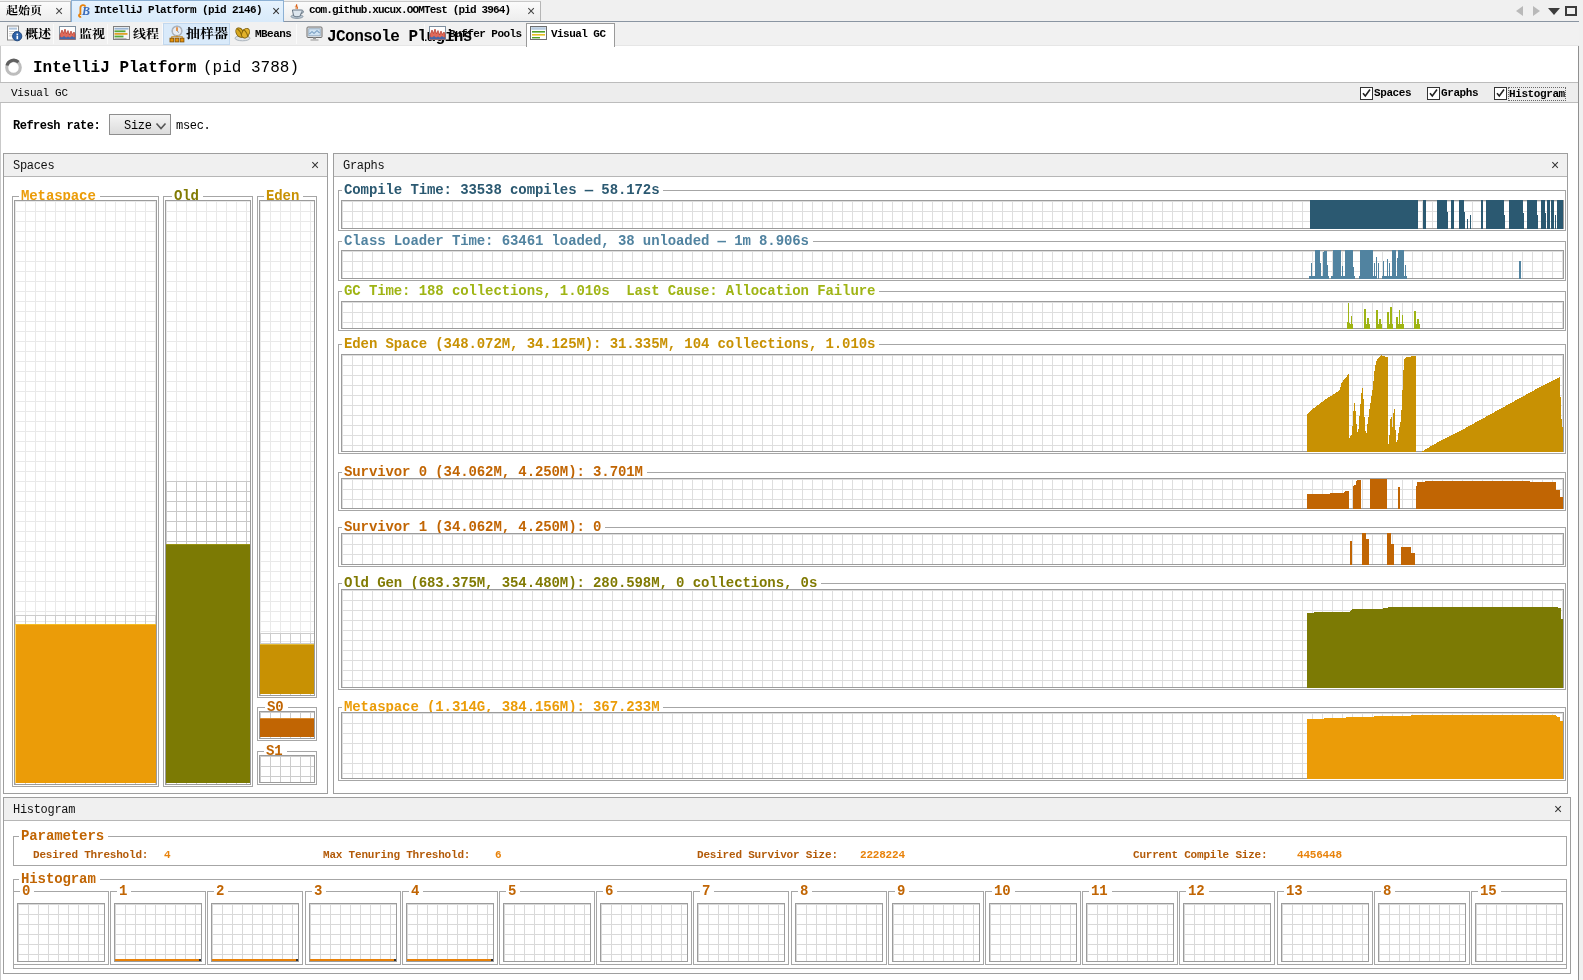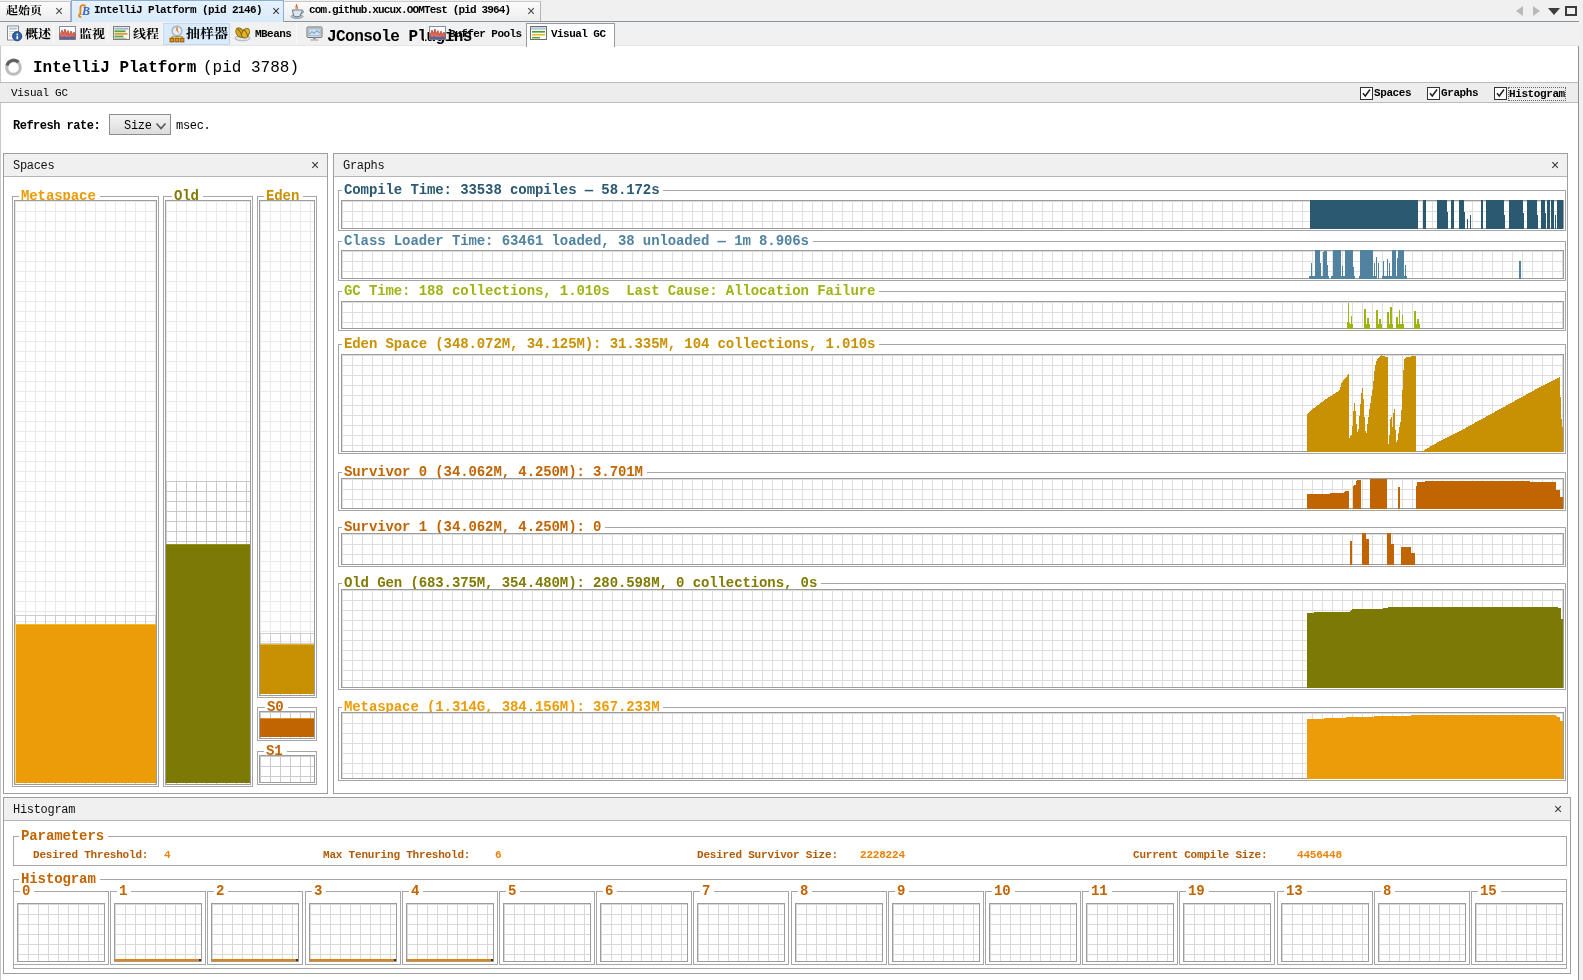--- a/index.html
+++ b/index.html
@@ -392,21 +392,21 @@
 <div class="box" style="left:888px;top:891px;width:96px;height:74px"></div>
 <div class="lbl" style="left:895px;top:885px;color:#C16503">9</div>
 <div class="cv grid" style="left:892px;top:903px;width:88px;height:59px;--g:#d9d9d9"></div>
 <div class="box" style="left:985px;top:891px;width:96px;height:74px"></div>
 <div class="lbl" style="left:992px;top:885px;color:#C16503">10</div>
 <div class="cv grid" style="left:989px;top:903px;width:88px;height:59px;--g:#d9d9d9"></div>
 <div class="box" style="left:1082px;top:891px;width:96px;height:74px"></div>
 <div class="lbl" style="left:1089px;top:885px;color:#C16503">11</div>
 <div class="cv grid" style="left:1086px;top:903px;width:88px;height:59px;--g:#d9d9d9"></div>
 <div class="box" style="left:1179px;top:891px;width:96px;height:74px"></div>
-<div class="lbl" style="left:1186px;top:885px;color:#C16503">19</div>
+<div class="lbl" style="left:1186px;top:885px;color:#C16503">12</div>
 <div class="cv grid" style="left:1183px;top:903px;width:88px;height:59px;--g:#d9d9d9"></div>
 <div class="box" style="left:1277px;top:891px;width:96px;height:74px"></div>
 <div class="lbl" style="left:1284px;top:885px;color:#C16503">13</div>
 <div class="cv grid" style="left:1281px;top:903px;width:88px;height:59px;--g:#d9d9d9"></div>
 <div class="box" style="left:1374px;top:891px;width:96px;height:74px"></div>
 <div class="lbl" style="left:1381px;top:885px;color:#C16503">8</div>
 <div class="cv grid" style="left:1378px;top:903px;width:88px;height:59px;--g:#d9d9d9"></div>
 <div class="box" style="left:1471px;top:891px;width:96px;height:74px"></div>
 <div class="lbl" style="left:1478px;top:885px;color:#C16503">15</div>
 <div class="cv grid" style="left:1475px;top:903px;width:88px;height:59px;--g:#d9d9d9"></div>

